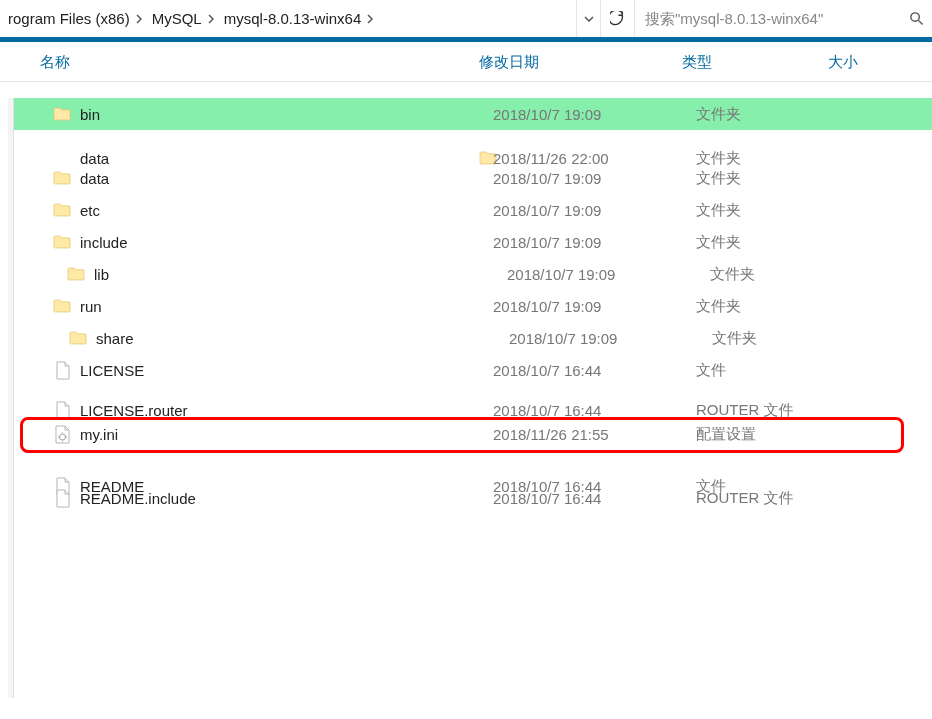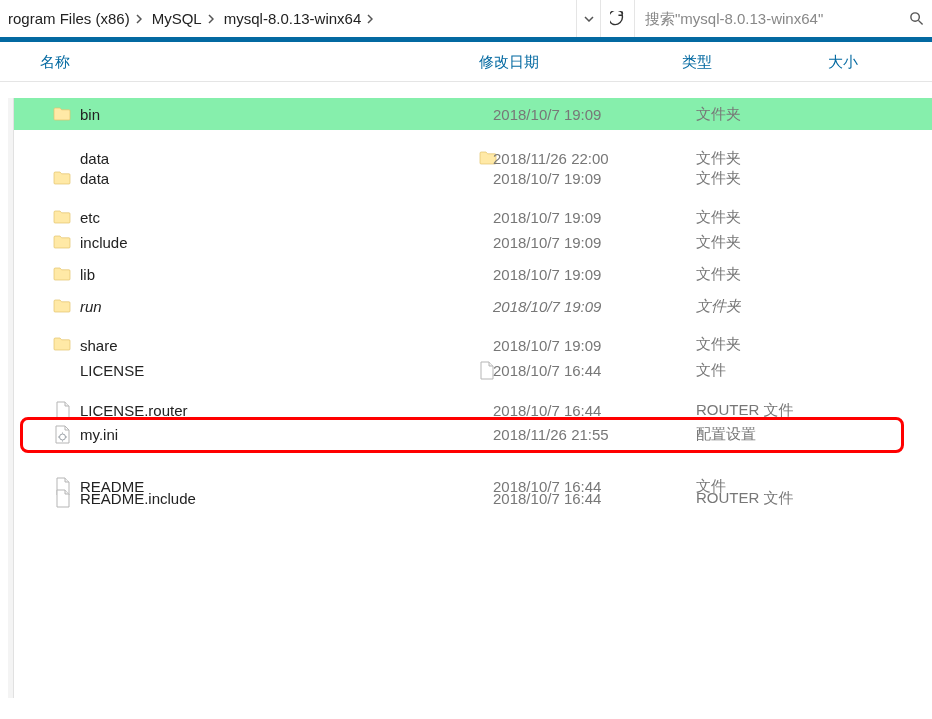--- a/index.html
+++ b/index.html
@@ -131,71 +131,71 @@
     <div class="file-row" style="top: 84px; position: absolute; left: 14px; right: 0px;">
       <span class="file-icon">
         <svg class="folder-svg" viewBox="0 0 18 14">
           <path d="M1 2.2C1 1.5 1.5 1 2.2 1H7l1.6 1.8H16c.6 0 1 .4 1 1V12c0 .6-.4 1-1 1H2c-.6 0-1-.4-1-1V2.2z" fill="#ffe9a6" stroke="#e3c36a" stroke-width="0.7"></path>
         </svg>
       </span>
       <span class="file-name">data</span>
       <span class="file-date">2018/10/7 19:09</span>
       <span class="file-type">文件夹</span>
     </div>
-    <div class="file-row" style="top: 116px; position: absolute; left: 14px; right: 0px; margin-top: 7px;">
+    <div class="file-row" style="top: 116px; position: absolute; left: 14px; right: 0px;">
       <span class="file-icon">
         <svg class="folder-svg" viewBox="0 0 18 14">
           <path d="M1 2.2C1 1.5 1.5 1 2.2 1H7l1.6 1.8H16c.6 0 1 .4 1 1V12c0 .6-.4 1-1 1H2c-.6 0-1-.4-1-1V2.2z" fill="#ffe9a6" stroke="#e3c36a" stroke-width="0.7"></path>
         </svg>
       </span>
       <span class="file-name">etc</span>
       <span class="file-date">2018/10/7 19:09</span>
       <span class="file-type">文件夹</span>
     </div>
     <div class="file-row" style="top: 148px; position: absolute; left: 14px; right: 0px;">
       <span class="file-icon">
         <svg class="folder-svg" viewBox="0 0 18 14">
           <path d="M1 2.2C1 1.5 1.5 1 2.2 1H7l1.6 1.8H16c.6 0 1 .4 1 1V12c0 .6-.4 1-1 1H2c-.6 0-1-.4-1-1V2.2z" fill="#ffe9a6" stroke="#e3c36a" stroke-width="0.7"></path>
         </svg>
       </span>
       <span class="file-name">include</span>
       <span class="file-date">2018/10/7 19:09</span>
       <span class="file-type">文件夹</span>
     </div>
-    <div class="file-row" style="top: 180px; position: absolute; left: 14px; right: 0px;">
+    <div class="file-row" style="top: 180px; position: absolute; left: 28px; right: 0px;">
       <span class="file-icon">
         <svg class="folder-svg" viewBox="0 0 18 14">
           <path d="M1 2.2C1 1.5 1.5 1 2.2 1H7l1.6 1.8H16c.6 0 1 .4 1 1V12c0 .6-.4 1-1 1H2c-.6 0-1-.4-1-1V2.2z" fill="#ffe9a6" stroke="#e3c36a" stroke-width="0.7"></path>
         </svg>
       </span>
       <span class="file-name">lib</span>
       <span class="file-date">2018/10/7 19:09</span>
       <span class="file-type">文件夹</span>
     </div>
-    <div class="file-row" style="top: 212px; position: absolute; left: 14px; right: 0px; font-style: italic;">
+    <div class="file-row" style="top: 212px; position: absolute; left: 14px; right: 0px;">
       <span class="file-icon">
         <svg class="folder-svg" viewBox="0 0 18 14">
           <path d="M1 2.2C1 1.5 1.5 1 2.2 1H7l1.6 1.8H16c.6 0 1 .4 1 1V12c0 .6-.4 1-1 1H2c-.6 0-1-.4-1-1V2.2z" fill="#ffe9a6" stroke="#e3c36a" stroke-width="0.7"></path>
         </svg>
       </span>
       <span class="file-name">run</span>
       <span class="file-date">2018/10/7 19:09</span>
       <span class="file-type">文件夹</span>
     </div>
-    <div class="file-row" style="top: 244px; position: absolute; left: 14px; right: 0px; align-items: flex-end;">
+    <div class="file-row" style="top: 244px; position: absolute; left: 30px; right: 0px;">
       <span class="file-icon">
         <svg class="folder-svg" viewBox="0 0 18 14">
           <path d="M1 2.2C1 1.5 1.5 1 2.2 1H7l1.6 1.8H16c.6 0 1 .4 1 1V12c0 .6-.4 1-1 1H2c-.6 0-1-.4-1-1V2.2z" fill="#ffe9a6" stroke="#e3c36a" stroke-width="0.7"></path>
         </svg>
       </span>
       <span class="file-name">share</span>
       <span class="file-date">2018/10/7 19:09</span>
       <span class="file-type">文件夹</span>
     </div>
-    <div class="file-row" style="top: 276px; position: absolute; left: 14px; right: 4px; justify-content: center;">
+    <div class="file-row" style="top: 276px; position: absolute; left: 14px; right: 4px;">
       <span class="file-icon">
         <svg class="file-svg" viewBox="0 0 15 19">
           <path d="M2 1h8l4 4v13H2z" fill="#fff" stroke="#b5b5b5" stroke-width="1"></path>
           <path d="M10 1v4h4" fill="#f2f2f2" stroke="#b5b5b5"></path>
         </svg>
       </span>
       <span class="file-name">LICENSE</span>
       <span class="file-date">2018/10/7 16:44</span>
       <span class="file-type">文件</span>
     </div>

